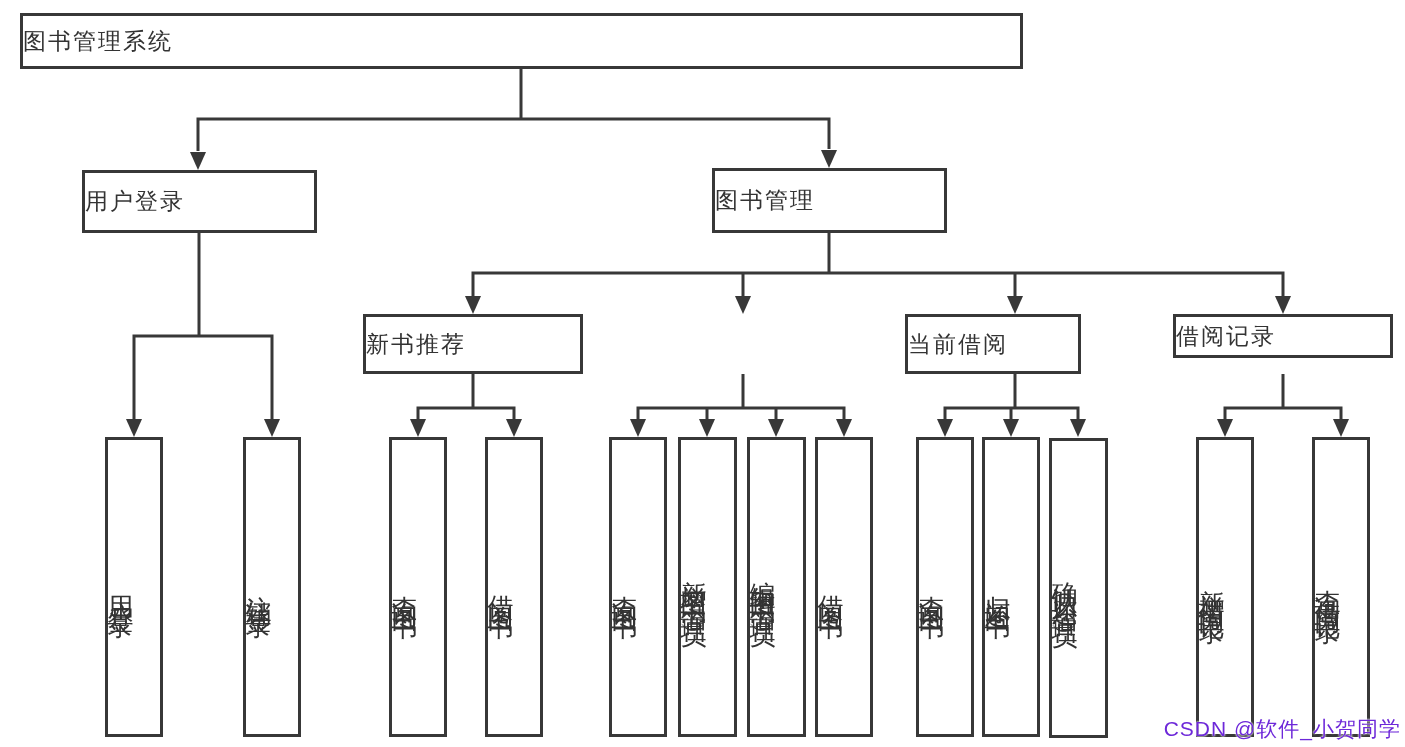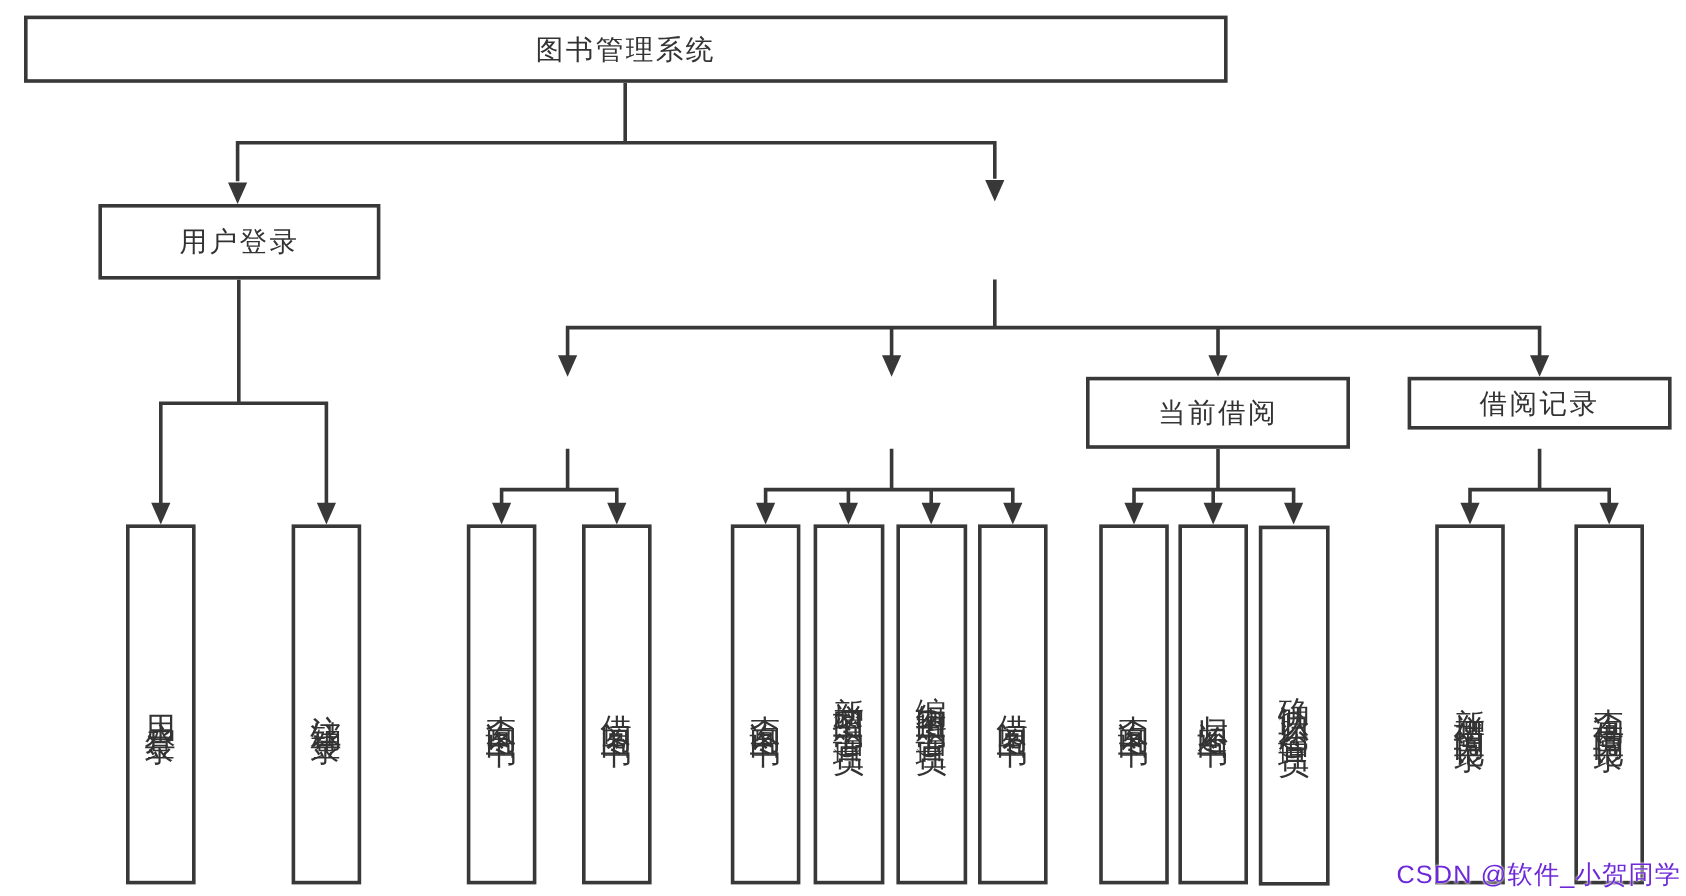--- a/index.html
+++ b/index.html
@@ -5,21 +5,21 @@
   html,body { margin:0; padding:0; background:#fff; }
   #canvas {
     position:relative; width:1405px; height:747px;
     background:#ffffff; overflow:hidden;
     font-family:"Liberation Sans", sans-serif;
   }
   #connectors { position:absolute; left:0; top:0; }
   .box {
     position:absolute; box-sizing:border-box;
     border:3px solid #383838; background:#ffffff;
-    display:flex; align-items:center; justify-content:center;
+    display:flex; align-items:center; 
     color:#333333;
   }
   .box.h span { font-size:23px; letter-spacing:2px; white-space:nowrap; }
   .box.v span {
     writing-mode:vertical-rl; text-orientation:mixed;
     font-size:26px; letter-spacing:6px; line-height:1;
   }
   #watermark {
     position:absolute; right:4px; bottom:4px;
     font-size:21px; color:#6d28d9; letter-spacing:1px;
@@ -72,22 +72,28 @@
     </g>
   </svg>
 
   <div class="box h" style="left:20px; top:13px; width:1003px; height:56px">
     <span>图书管理系统</span>
   </div>
 
   <div class="box h" style="left:82px; top:170px; width:235px; height:63px">
     <span>用户登录</span>
   </div>
+  <div class="box h" style="left:712px; top:168px; width:235px; height:65px">
+    <span>图书管理</span>
+  </div>
 
-  <div class="box h" style="left:905px; top:314px; width:220px; height:60px">
+  <div class="box h" style="left:363px; top:314px; width:220px; height:60px">
+    <span>新书推荐</span>
+  </div>
+  <div class="box h" style="left:905px; top:314px; width:176px; height:60px">
     <span>当前借阅</span>
   </div>
   <div class="box h" style="left:1173px; top:314px; width:220px; height:44px">
     <span>借阅记录</span>
   </div>
 
   <div class="box v" style="left:105px; top:437px; width:58px; height:300px">
     <span>用户登录</span>
   </div>
   <div class="box v" style="left:243px; top:437px; width:58px; height:300px">

